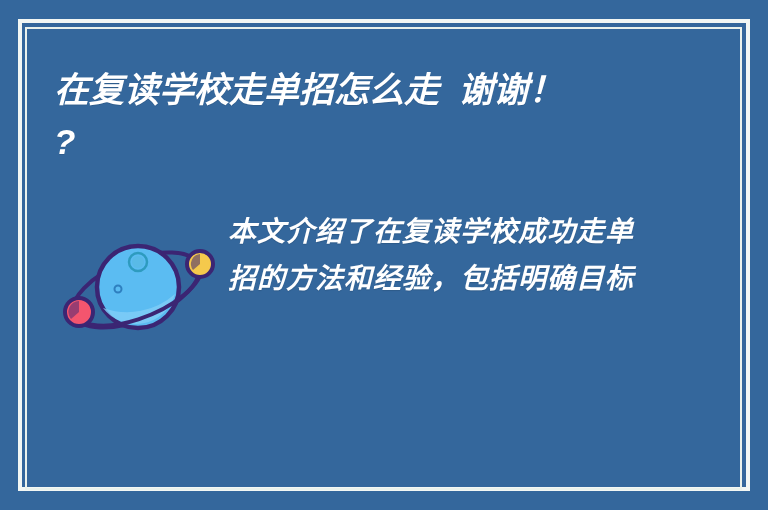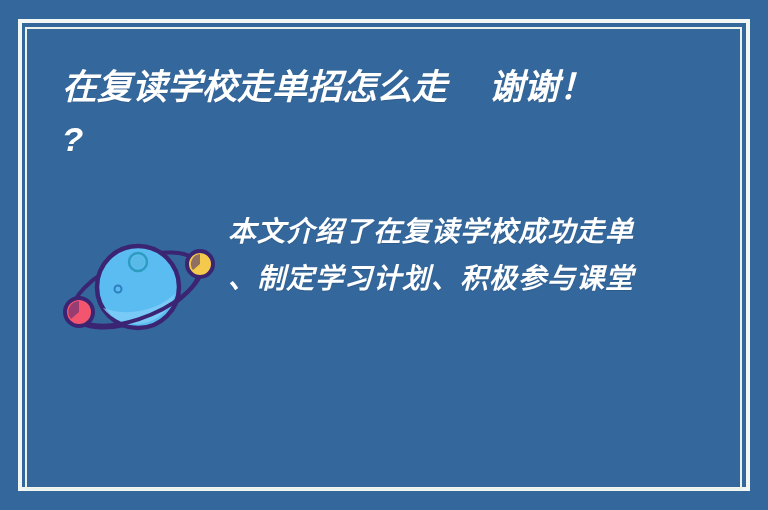--- a/index.html
+++ b/index.html
@@ -40,24 +40,23 @@
     width: 717px;
     height: 463px;
     border: 2px solid #EAF2EC;
     box-sizing: border-box;
     pointer-events: none;
   }
 
   
   .title-block {
     position: absolute;
-    left: 62px;
+    left: 54px;
     top: 64px;
     width: 600px;
-    font-family: Liberation Mono, monospace;
   }
   .title-line {
     color: #FFFFFF;
     font-size: 35px;
     line-height: 52px;
     font-weight: bold;
     font-style: italic;
     letter-spacing: 0px;
     white-space: pre;
     text-shadow: 0 1px 0 rgba(0,0,0,0.10);
@@ -127,16 +126,16 @@
       <circle cx="144" cy="40" r="13" fill="#F5C94C" stroke="#3B2573" stroke-width="4"></circle>
       <path d="M 144 40 L 144 30 A 10 10 0 0 0 137 46 Z" fill="#3B2573" opacity="0.55"></path>
 
       <circle cx="23" cy="88" r="14" fill="#F4556E" stroke="#3B2573" stroke-width="4"></circle>
       <path d="M 23 88 L 23 77 A 11 11 0 0 0 15 95 Z" fill="#3B2573" opacity="0.5"></path>
     </svg>
   </div>
 
   <div class="summary">
     <div class="summary-line">本文介绍了在复读学校成功走单</div>
-    <div class="summary-line">、制定学习计划、积极参与课堂</div>
+    <div class="summary-line">招的方法和经验，包括明确目标</div>
   </div>
 
 </div>
 
 </body></html>

